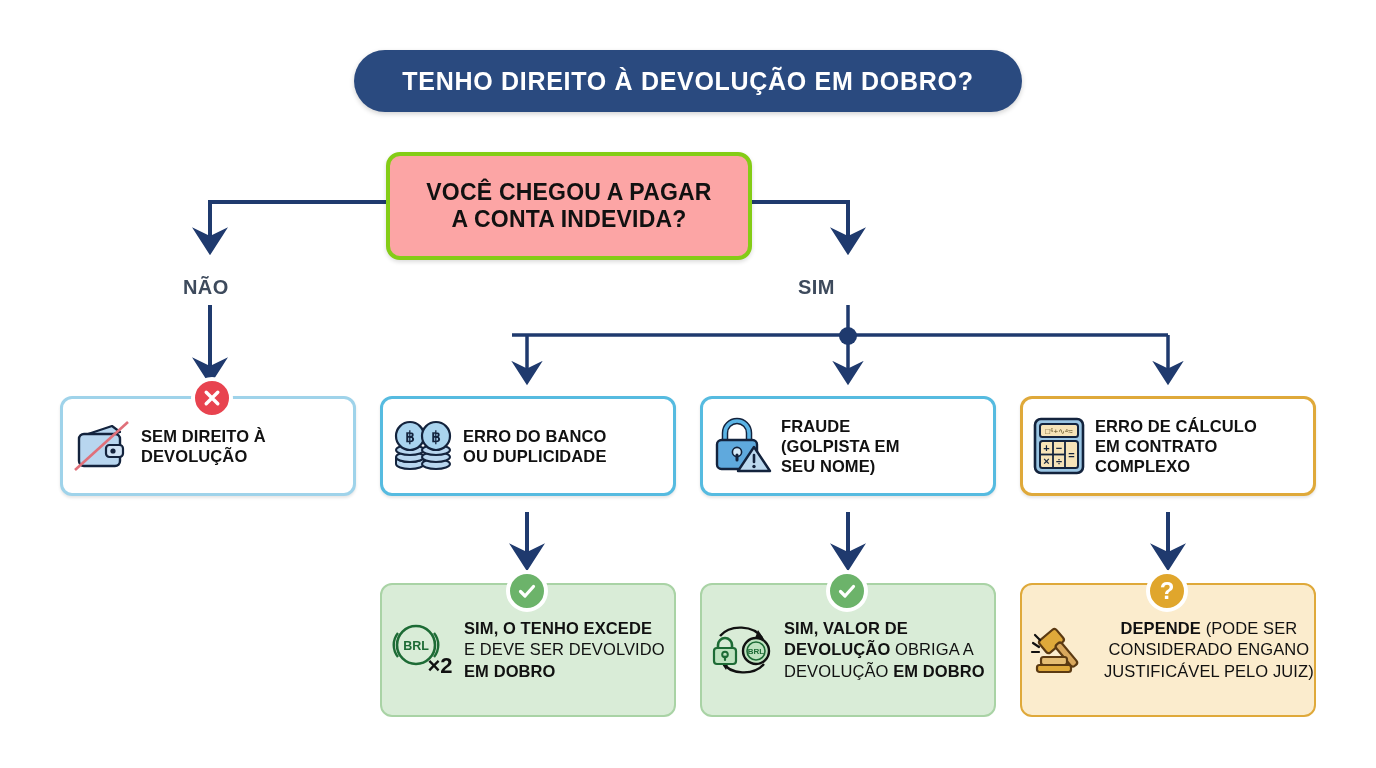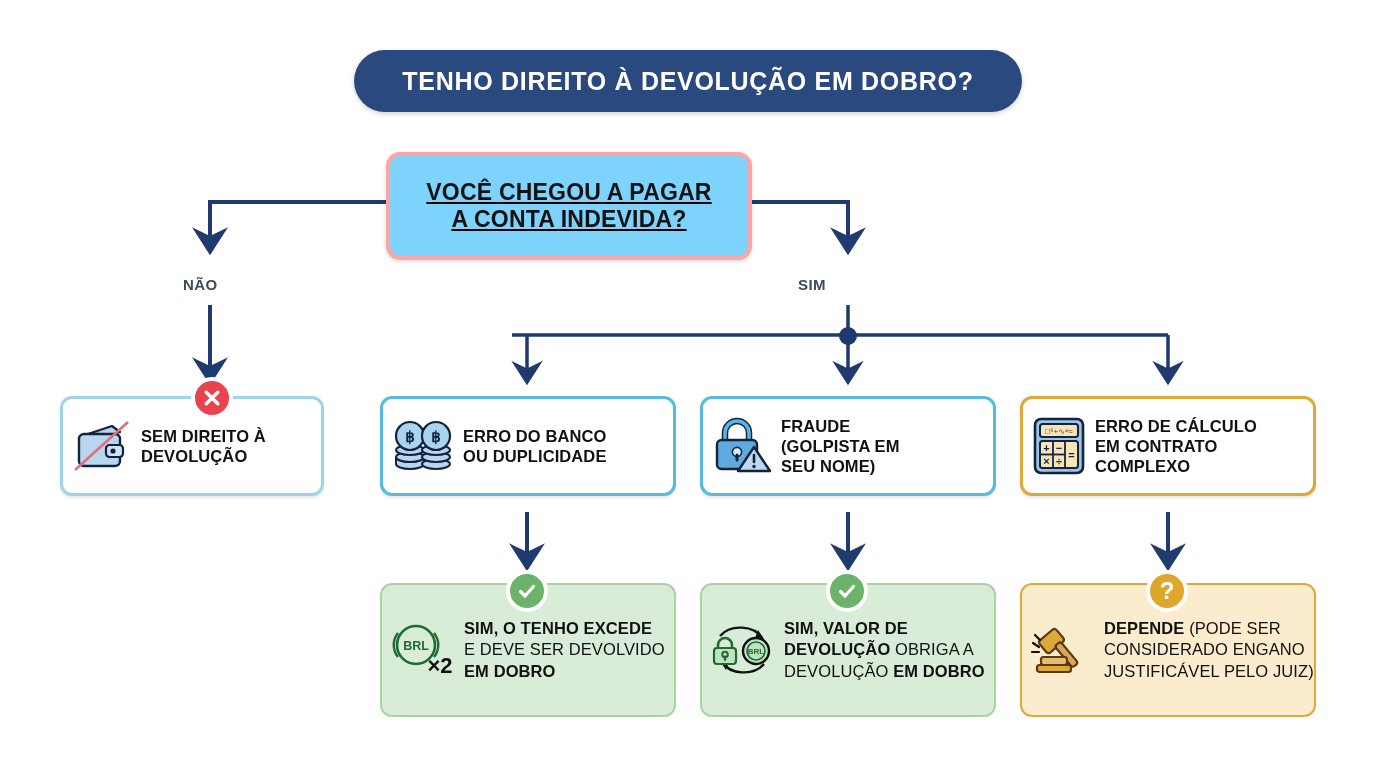--- a/index.html
+++ b/index.html
@@ -20,70 +20,69 @@
     box-shadow:0 2px 5px rgba(0,0,0,.18);
   }
   .title-pill span{
     color:#ffffff;font-size:25px;font-weight:bold;letter-spacing:.7px;
     white-space:nowrap;
   }
 
   
   .decision{
     position:absolute;left:386px;top:152px;width:358px;height:100px;
-    background:#7dd3fc;border:4px solid #fca5a5;border-radius:14px;
+    background:#fca5a5;border:4px solid #84cc16;border-radius:14px;
     display:flex;align-items:center;justify-content:center;
     box-shadow:0 2px 4px rgba(0,0,0,.14);
-    text-decoration:underline;
   }
   .decision .dtext{
     text-align:center;font-size:23px;font-weight:bold;color:#111;
     line-height:1.18;letter-spacing:.2px;
   }
 
   
   #wires{position:absolute;left:0;top:0;width:1376px;height:768px;}
 
   
   .branch-label{
-    position:absolute;font-size:15px;font-weight:bold;color:#3d4a5c;
+    position:absolute;font-size:20px;font-weight:bold;color:#3d4a5c;
     letter-spacing:.4px;
   }
   #lbl-nao{left:183px;top:276px;}
   #lbl-sim{left:798px;top:276px;}
 
   
   .card{
     position:absolute;border-radius:12px;display:flex;align-items:center;
     box-sizing:border-box;background:#ffffff;
   }
   .card .ico{flex:0 0 auto;display:flex;align-items:center;justify-content:center;}
   .card .ctext{font-size:16.5px;font-weight:bold;color:#111;line-height:1.22;letter-spacing:.1px;}
 
-  .card-nodireito{left:60px;top:396px;width:264px;height:100px;
+  .card-nodireito{left:60px;top:396px;width:296px;height:100px;
     border:3px solid #9fd3ea;box-shadow:0 2px 3px rgba(0,0,0,.10);}
   .card-banco{left:380px;top:396px;width:296px;height:100px;
     border:3.5px solid #56bbe0;box-shadow:0 2px 3px rgba(0,0,0,.10);}
   .card-fraude{left:700px;top:396px;width:296px;height:100px;
     border:3.5px solid #56bbe0;box-shadow:0 2px 3px rgba(0,0,0,.10);}
   .card-calculo{left:1020px;top:396px;width:296px;height:100px;
     border:3.5px solid #dfa93a;box-shadow:0 2px 3px rgba(0,0,0,.10);}
 
   
   .result{
     position:absolute;border-radius:12px;display:flex;align-items:center;
     box-sizing:border-box;
   }
   .result .ico{flex:0 0 auto;display:flex;align-items:center;justify-content:center;}
   .result .rtext{font-size:16.5px;color:#111;line-height:1.28;letter-spacing:.1px;}
   .result .rtext b{font-weight:bold;}
   .result .rtext .reg{font-weight:normal;}
 
   .res-green{background:#d9ecd7;border:2px solid #a9d3a5;}
-  .res-amber{background:#fbeccd;border:2.5px solid #dfa93a;}
+  .res-amber{background:#fbeccd;border:2.5px solid #dfa93a;text-align:center;}
 
   .res-1{left:380px;top:583px;width:296px;height:134px;}
   .res-2{left:700px;top:583px;width:296px;height:134px;}
   .res-3{left:1020px;top:583px;width:296px;height:134px;}
 
   
   .badge{
     position:absolute;width:42px;height:42px;border-radius:50%;
     display:flex;align-items:center;justify-content:center;
     border:4px solid #ffffff;box-sizing:border-box;

